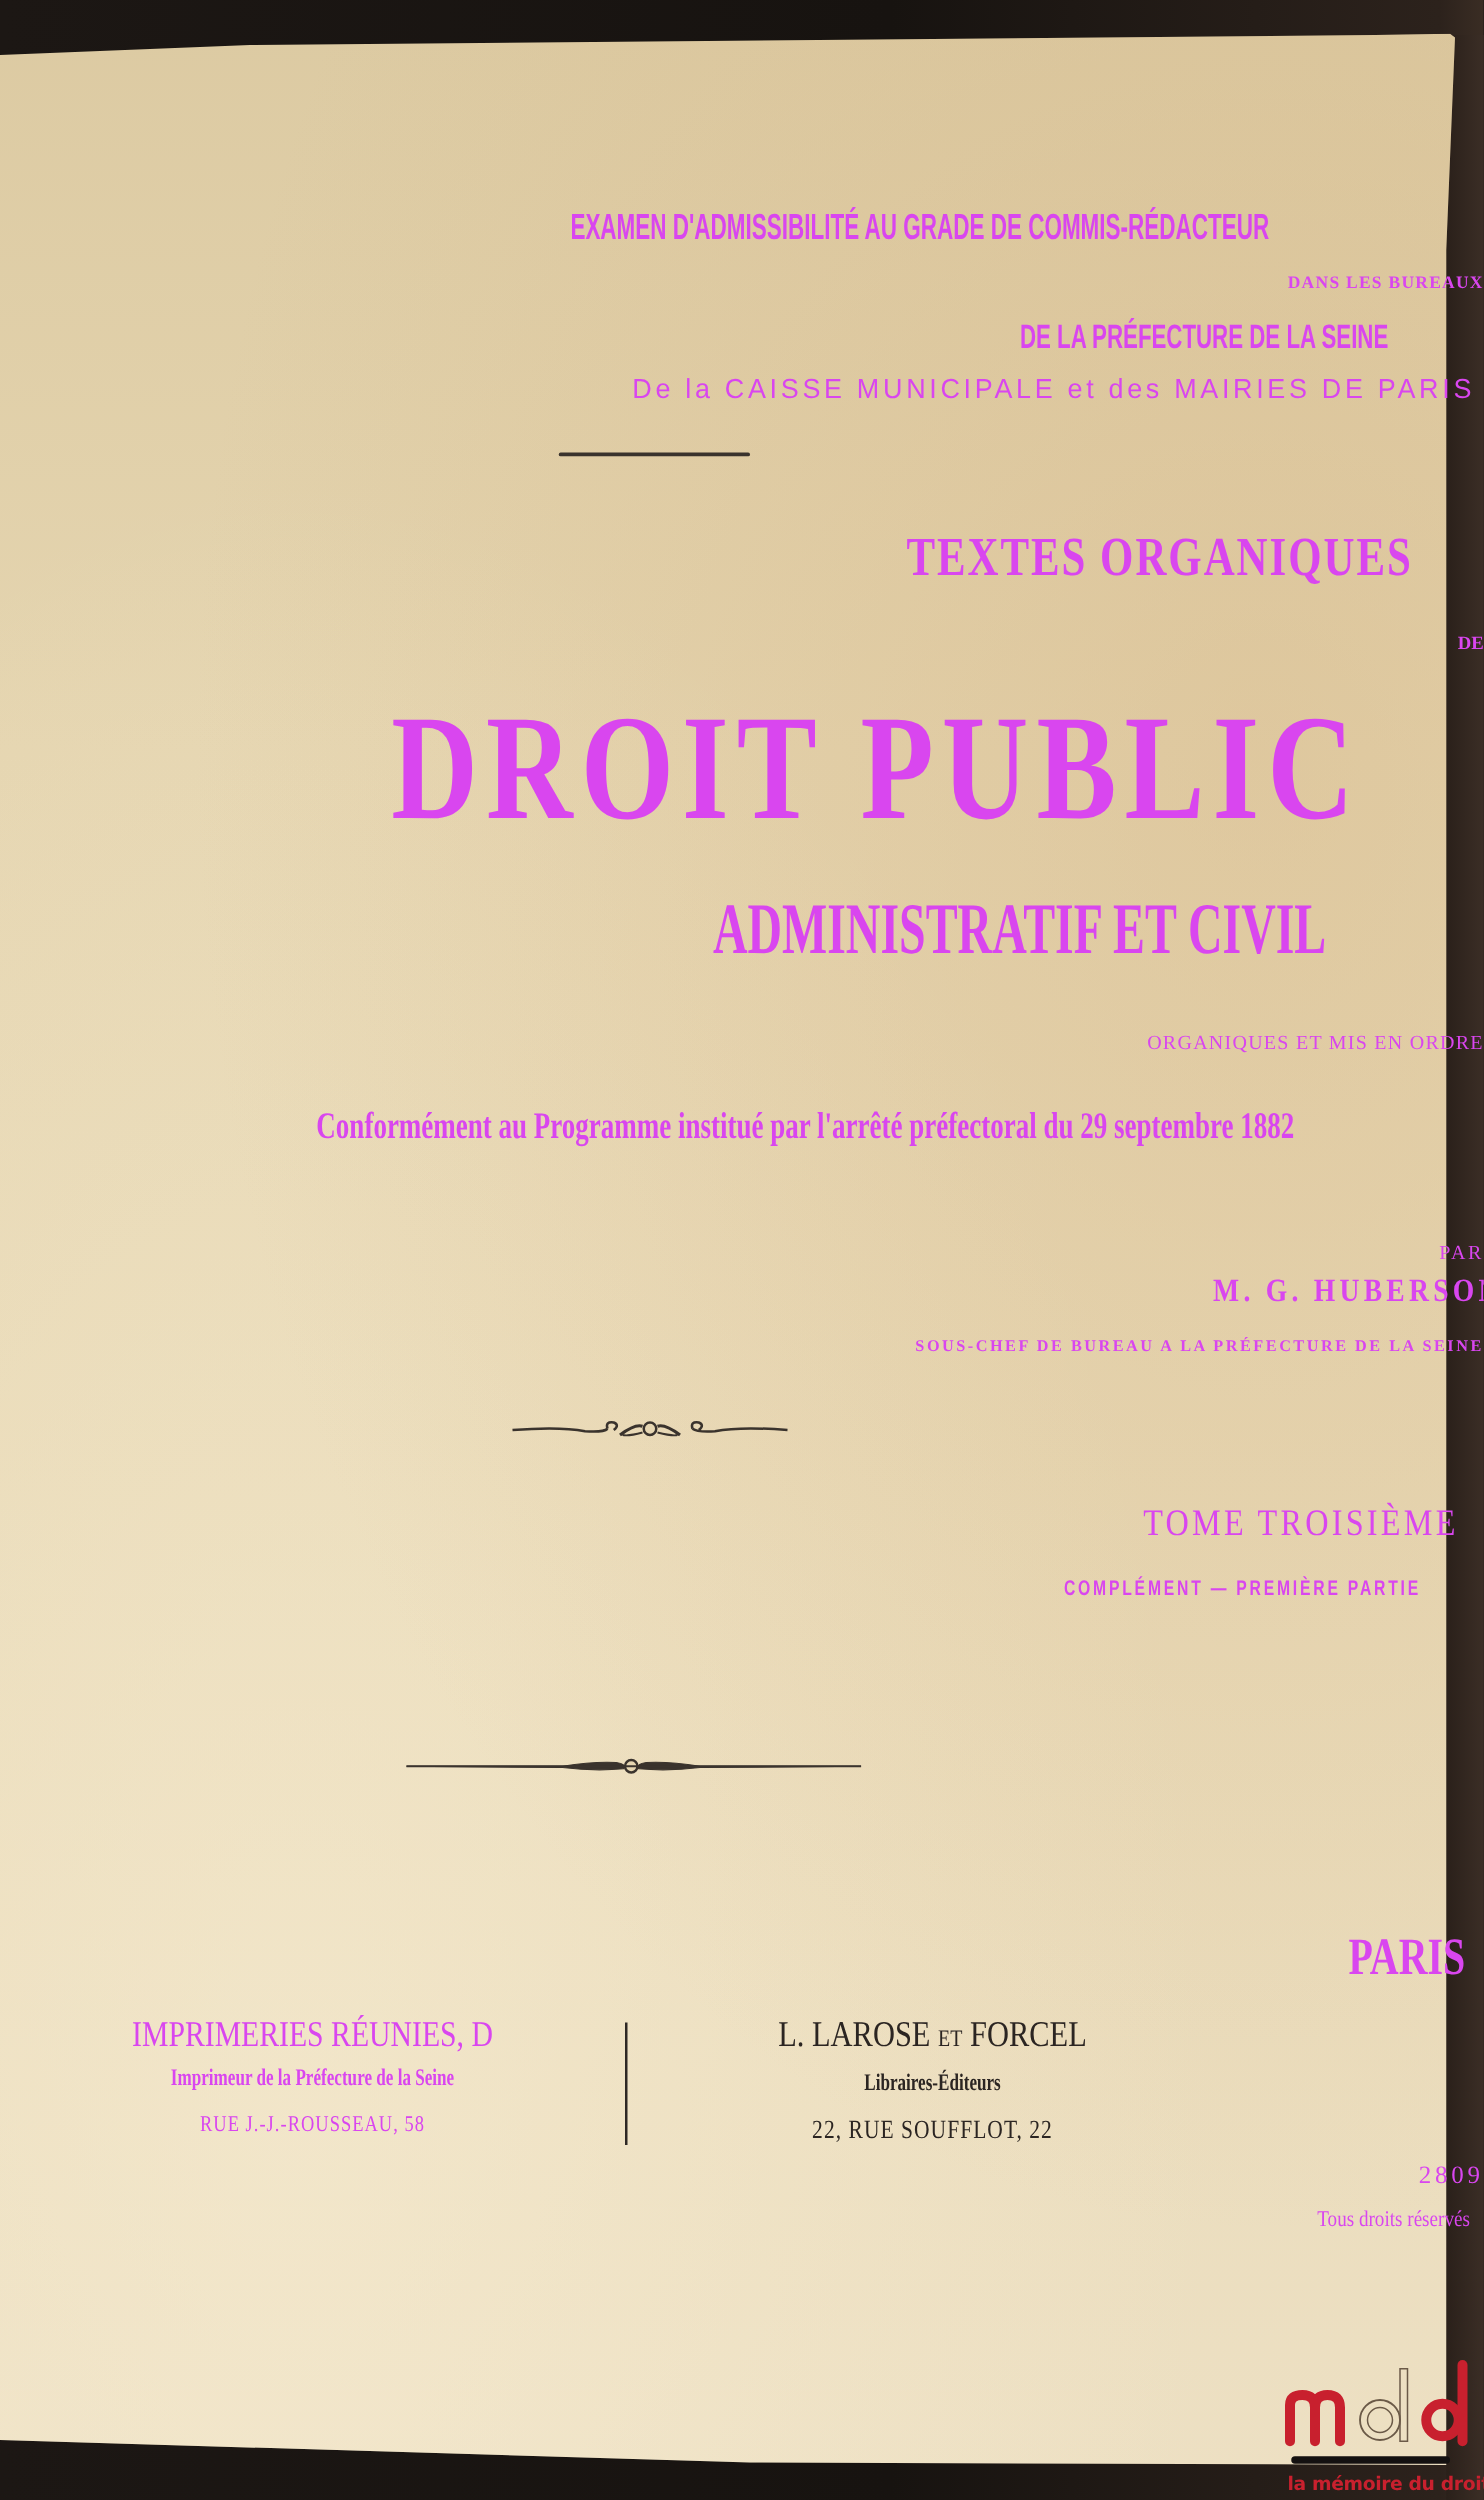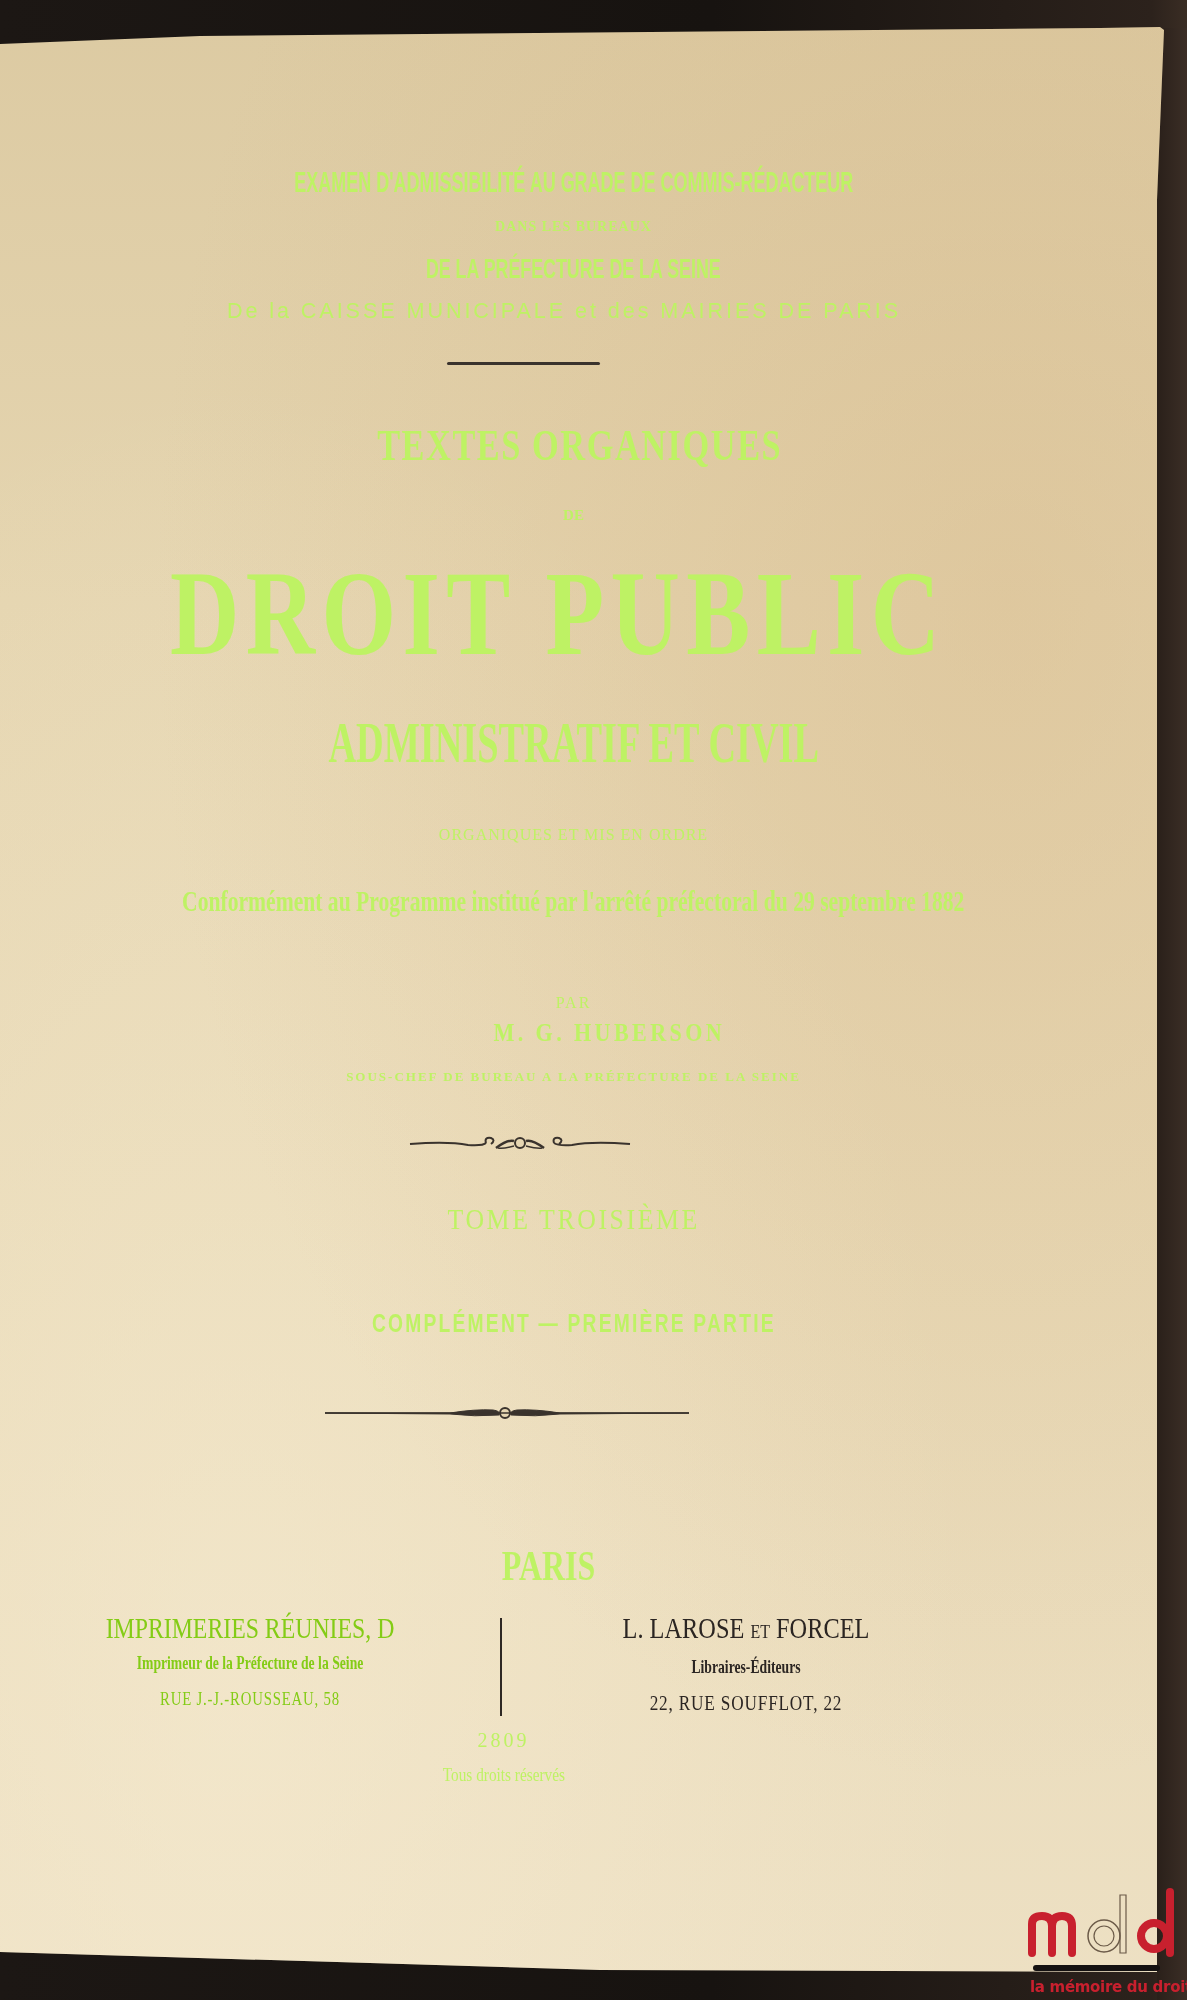--- a/index.html
+++ b/index.html
@@ -18,22 +18,22 @@
       radial-gradient(ellipse at 85% 30%, rgba(210,175,125,0.35), rgba(0,0,0,0) 60%),
       radial-gradient(ellipse at 20% 85%, rgba(250,240,215,0.45), rgba(0,0,0,0) 55%),
       linear-gradient(180deg, #dccaa2 0%, #e5d5b0 30%, #e8d9b6 60%, #ede0c3 100%);
     clip-path: polygon(0px 44px, 200px 36px, 1100px 28px, 1160px 27px, 1164px 30px, 1157px 200px, 1157px 1972px, 600px 1970px, 0px 1952px);
   }
   .right-strip {
     position:absolute; left:1157px; top:28px; width:30px; height:1972px;
     background: linear-gradient(90deg, #2a201a, #3b2e26);
   }
   .line {
-    position:absolute; left:0; width:1187px; text-align:center;
-    color:#bef264; white-space:nowrap; line-height:1;
+    position:absolute; left:0; width:1187px; text-align:right;
+    color:#d946ef; white-space:nowrap; line-height:1;
   }
   .line span.t { display:inline-block; }
   .cond { font-family:"Liberation Sans", "DejaVu Sans", sans-serif; font-weight:bold; }
   .serif { font-family:"Liberation Serif", "DejaVu Serif", serif; }
 
   .rule {
     position:absolute; height:3px; background:#3a332d; border-radius:2px;
   }
   .ornament { position:absolute; }
   .vdivider { position:absolute; width:2px; background:#2e2824; }
@@ -103,36 +103,36 @@
   <path d="M118 10 Q124 8 136 17" stroke="#3a332d" stroke-width="2.5" fill="none"></path>
   <path d="M106 15 Q95 18 90 17" stroke="#3a332d" stroke-width="1.5" fill="none"></path>
   <path d="M118 15 Q130 18 134 17" stroke="#3a332d" stroke-width="1.5" fill="none"></path>
   <path d="M146 12 q-2 -6 5 -5 q5 2 0 6" stroke="#3a332d" stroke-width="2" fill="none"></path>
   <path d="M146 12 Q150 15 164 14 Q184 10 222 13" stroke="#3a332d" stroke-width="2" fill="none"></path>
 </svg>
 
 <div class="line serif" style="top:1204px;font-size:30px;letter-spacing:3px;">
   <span class="t" style="transform:scaleX(0.86);transform-origin:center;margin-left:-40px;">TOME TROISIÈME</span>
 </div>
-<div class="line cond" style="top:1310px;font-size:26px;letter-spacing:3px;">
+<div class="line cond" style="top:1262px;font-size:17px;letter-spacing:3px;">
   <span class="t" style="transform:scaleX(0.74);transform-origin:center;margin-left:-40px;">COMPLÉMENT — PREMIÈRE PARTIE</span>
 </div>
 
 <svg class="ornament" style="left:325px;top:1403px;" width="364" height="20" viewBox="0 0 364 20">
   <path d="M0 10 L125 10 Q150 6 168 7 Q176 8 174 12 Q150 14 125 11 Z" fill="#3a332d" stroke="#3a332d" stroke-width="1"></path>
   <circle cx="180" cy="10" r="5" stroke="#3a332d" stroke-width="2" fill="#e6d6b2"></circle>
   <path d="M364 10 L235 10 Q210 6 192 7 Q184 8 186 12 Q210 14 235 11 Z" fill="#3a332d" stroke="#3a332d" stroke-width="1"></path>
   <line x1="0" y1="10" x2="364" y2="10" stroke="#3a332d" stroke-width="1.5"></line>
 </svg>
 
 <div class="line serif" style="top:1545px;font-size:42px;font-weight:bold;">
   <span class="t" style="transform:scaleX(0.76);transform-origin:center;margin-left:-90px;">PARIS</span>
 </div>
 
-<div style="position:absolute;left:40px;top:1612px;width:420px;text-align:center;color:#84cc16;">
+<div style="position:absolute;left:40px;top:1612px;width:420px;text-align:center;color:#d946ef;">
   <div style="font-size:29px;line-height:32px;white-space:nowrap;transform:scaleX(0.82);transform-origin:center;">IMPRIMERIES RÉUNIES, D</div>
   <div style="font-size:19px;line-height:22px;margin-top:8px;font-weight:bold;white-space:nowrap;transform:scaleX(0.72);transform-origin:center;">Imprimeur de la Préfecture de la Seine</div>
   <div style="font-size:18px;line-height:22px;margin-top:14px;white-space:nowrap;letter-spacing:1px;transform:scaleX(0.82);transform-origin:center;">RUE J.-J.-ROUSSEAU, 58</div>
 </div>
 
 <div class="vdivider" style="left:500px;top:1618px;height:98px;"></div>
 
 <div style="position:absolute;left:560px;top:1612px;width:372px;text-align:center;color:#2b2522;">
   <div style="font-size:29px;line-height:32px;white-space:nowrap;transform:scaleX(0.84);transform-origin:center;">
     <span>L. LAROSE </span><span style="font-size:19px;">ET</span><span> FORCEL</span>

